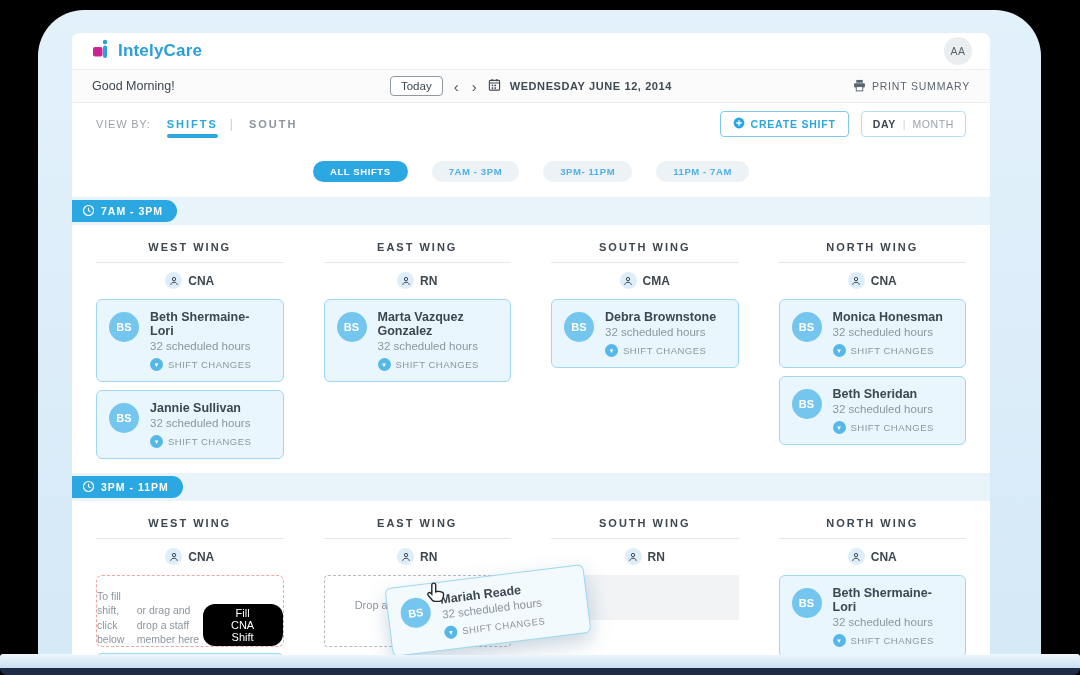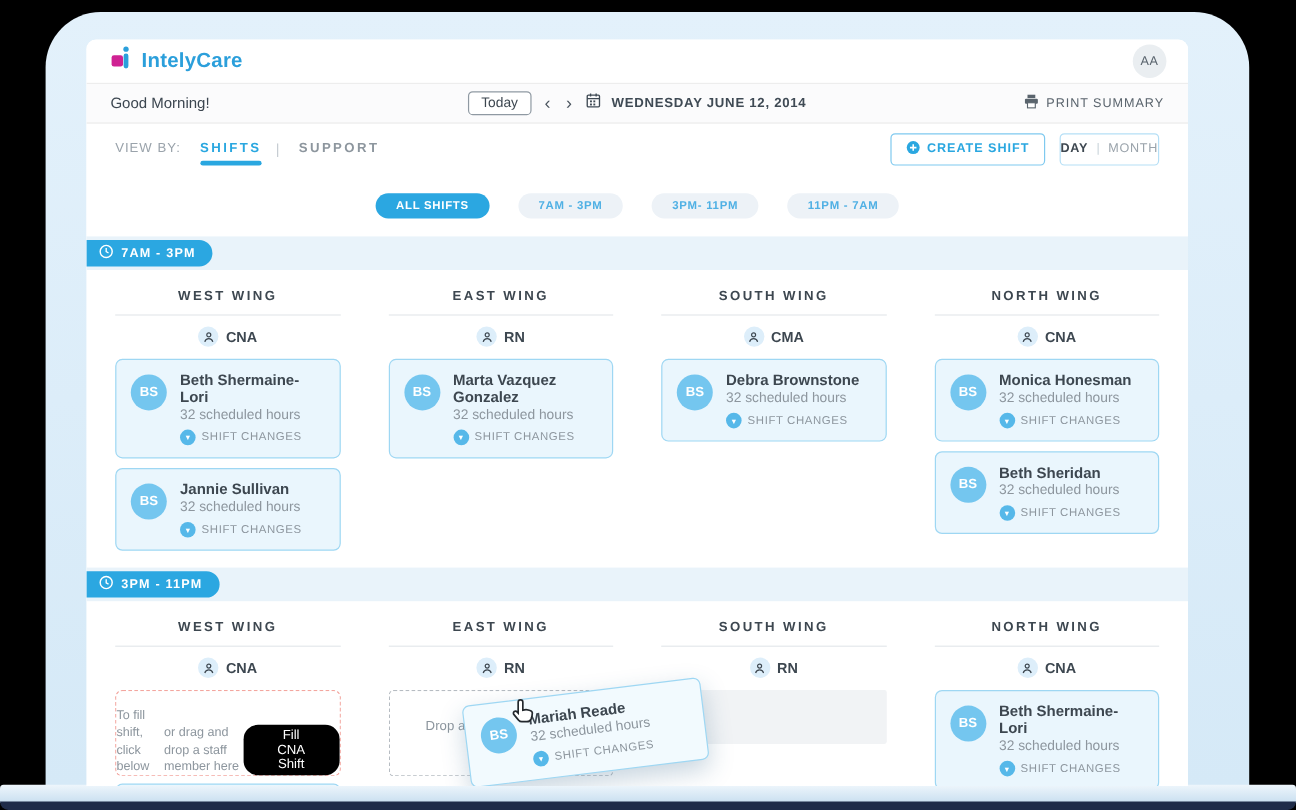--- a/index.html
+++ b/index.html
@@ -53,21 +53,21 @@
     letter-spacing:2px; color:#8d969e; cursor:pointer; }
   .view-opt.active { color:#2aa7e0; }
   .view-opt.active::after { content:""; position:absolute; left:0; right:0; bottom:-8px;
     height:4px; border-radius:2px; background:#2aa7e0; }
   .view-sep { margin-left:12px; color:#c6ccd2; font-size:12px; }
   .toolbar-right { margin-left:auto; display:flex; gap:12px; }
   .create-btn { display:flex; align-items:center; gap:6px; border:1px solid #7fc9ef;
     border-radius:4px; background:#fff; color:#2aa7e0; font-size:10.5px; font-weight:bold;
     letter-spacing:.8px; padding:5px 12px; cursor:pointer; }
   .daymonth { display:flex; align-items:center; gap:7px; border:1px solid #b5dff6;
-    border-radius:4px; background:#fff; padding:5px 0; font-size:10.5px; cursor:pointer; }
+    border-radius:4px; background:#fff; padding:5px 11px; font-size:10.5px; cursor:pointer; }
   .dm-day { font-weight:bold; color:#3d4750; letter-spacing:.6px; }
   .dm-sep { color:#c9d3da; }
   .dm-month { color:#9aa3ab; letter-spacing:.6px; }
 
   
   .pills { height:52px; display:flex; align-items:center; justify-content:center; gap:24px;
     background:#fff; }
   .pill { border:none; border-radius:11px; height:21px; padding:0 17px; font-size:9.5px;
     font-weight:bold; letter-spacing:.6px; background:#edf2f7; color:#4fb0e4; cursor:pointer; }
   .pill.active { background:#2ba7e1; color:#fff; }
@@ -171,21 +171,21 @@
           </svg>
         </span>
         <span>PRINT SUMMARY</span>
       </div>
     </div>
 
     <div class="toolbar">
       <span class="viewby">VIEW BY:</span>
       <span class="view-opt active">SHIFTS</span>
       <span class="view-sep">|</span>
-      <span class="view-opt">SUPPORT</span>
+      <span class="view-opt">SOUTH</span>
       <div class="toolbar-right">
         <button class="create-btn">
           <span>
             <svg width="12" height="12" viewBox="0 0 12 12">
               <circle cx="6" cy="6" r="5.4" fill="#2aa7e0"></circle>
               <path d="M6 3.3v5.4M3.3 6h5.4" stroke="#fff" stroke-width="1.3"></path>
             </svg>
           </span>
           <span>CREATE SHIFT</span>
         </button>

